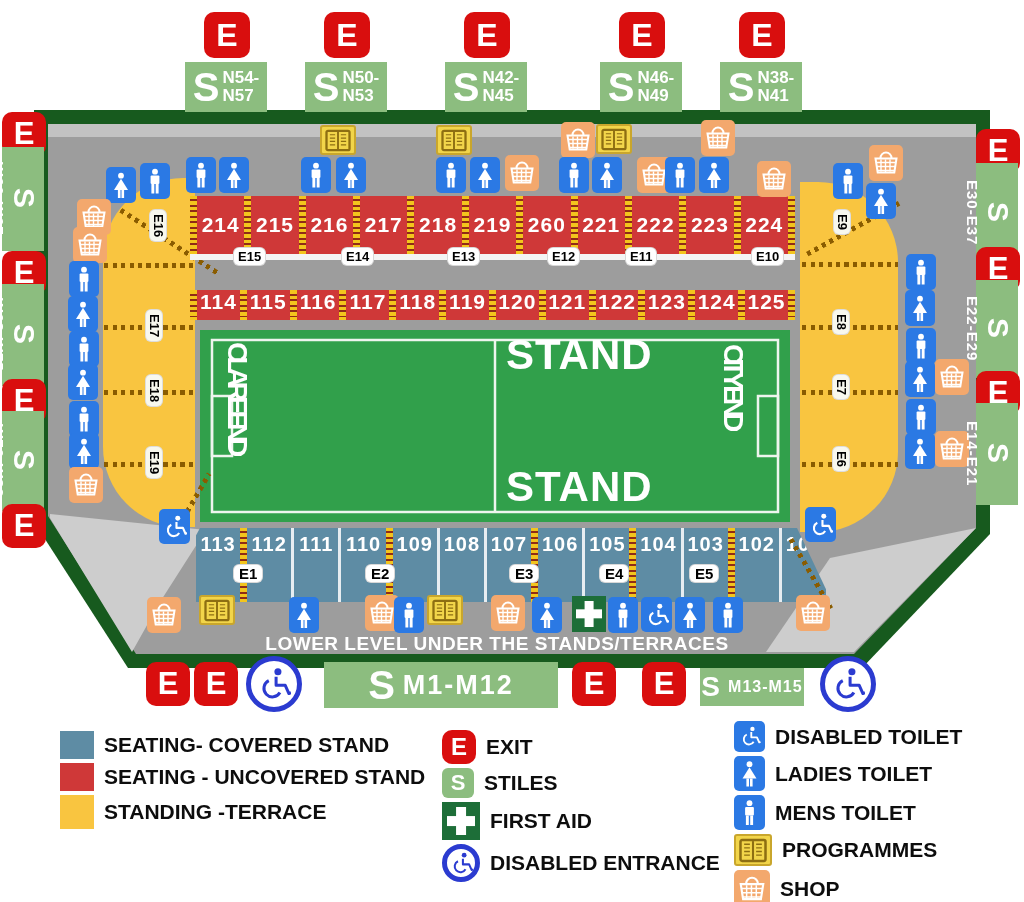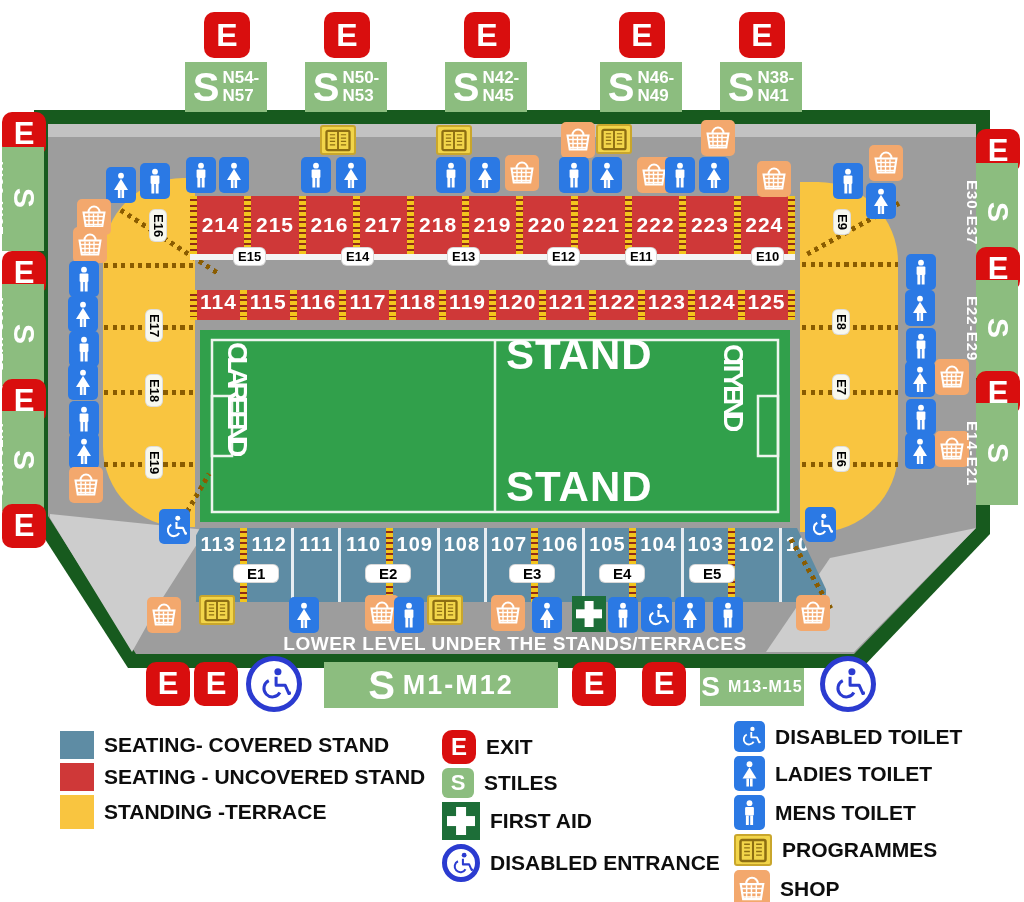--- a/index.html
+++ b/index.html
@@ -23,21 +23,21 @@
   #upper-top .sec{align-items:center;}
   #upper-bottom .sec{align-items:flex-end;padding-bottom:6px;}
   .stair-v{width:7px;flex:0 0 7px;background:repeating-linear-gradient(180deg,#f3c51d 0 3.5px,#8f2b16 3.5px 5.5px);}
   .wdiv{width:3px;flex:0 0 3px;background:#e7edf1;}
   #lower-stand{position:absolute;left:160px;top:528px;width:672px;height:74px;
     clip-path:polygon(40px 0px,637px 0px,672px 74px,0px 74px);}
   #lower-row{position:absolute;left:36px;right:6px;top:0;bottom:0;display:flex;}
   #lower-row .sec{background:#5e8ca4;align-items:flex-start;padding-top:5px;font-size:20px;}
   .exit-pill{position:absolute;background:#fff;border-radius:5px;color:#000;font-size:13px;
     padding:1px 4px;line-height:15px;box-shadow:0 0 0 1px #d8d8d8;white-space:nowrap;}
-  .exit-pill.big{font-size:15px;padding:1px 13px;}
+  .exit-pill.big{font-size:15px;padding:1px 5px;}
   .exit-vpill{position:absolute;background:#f8f8ee;border-radius:5px;color:#000;font-size:13px;
     writing-mode:vertical-rl;padding:4px 1px;line-height:14px;box-shadow:0 0 0 1px #ddd;}
   
   .exit-tile{position:absolute;background:#d90e0e;color:#fff;border-radius:10px;
     display:flex;align-items:center;justify-content:center;}
   .stile-box{position:absolute;background:#8cbd7f;display:flex;align-items:center;justify-content:center;gap:3px;color:#fff;}
   .stile-box .sg{font-size:40px;line-height:36px;}
   .stile-box .s-lines{display:flex;flex-direction:column;font-size:17px;line-height:1.08;}
   .stile-vbar{position:absolute;width:42px;background:#8cbd7f;color:#fff;writing-mode:vertical-rl;
     text-align:center;padding-right:3px;}
@@ -60,21 +60,21 @@
   .icon-dis-entrance{background:#fff;border:5px solid #2b3bd0;border-radius:50%;color:#2b3bd0;
     display:flex;align-items:center;justify-content:center;}
   .stile-tile{background:#8cbd7f;border-radius:6px;color:#fff;display:flex;align-items:center;justify-content:center;font-size:22px;}
   .swatch{display:inline-block;}
   .stairs-ic{background:#f3c51d;border:2px solid #7a5a00;
     background-image:repeating-linear-gradient(180deg,#3a2a00 0 2px,rgba(0,0,0,0) 2px 8px);}
   
   .pl{position:absolute;color:#fff;letter-spacing:1px;white-space:nowrap;}
   .pl.h{font-size:42px;line-height:42px;}
   .pl.v{writing-mode:vertical-rl;font-size:28px;letter-spacing:-6px;line-height:30px;}
-  #lower-level-text{position:absolute;left:515px;top:633px;transform:translateX(-50%);
+  #lower-level-text{position:absolute;left:497px;top:633px;transform:translateX(-50%);
     color:#fff;font-size:19px;letter-spacing:.5px;white-space:nowrap;}
   
   .lg-col{position:absolute;display:flex;flex-direction:column;}
   .lg-row{display:flex;align-items:center;gap:10px;color:#0d0d0d;font-size:21px;margin-bottom:4px;white-space:nowrap;}
 </style>
 </head>
 <body>
 
 <svg width="0" height="0" style="position:absolute">
   <defs>
@@ -154,21 +154,21 @@
         <div class="sec">215</div>
         <div class="stair-v"></div>
         <div class="sec">216</div>
         <div class="stair-v"></div>
         <div class="sec">217</div>
         <div class="stair-v"></div>
         <div class="sec">218</div>
         <div class="stair-v"></div>
         <div class="sec">219</div>
         <div class="stair-v"></div>
-        <div class="sec">220</div>
+        <div class="sec">260</div>
         <div class="stair-v"></div>
         <div class="sec">221</div>
         <div class="stair-v"></div>
         <div class="sec">222</div>
         <div class="stair-v"></div>
         <div class="sec">223</div>
         <div class="stair-v"></div>
         <div class="sec">224</div>
         <div class="stair-v"></div>
       </div>

